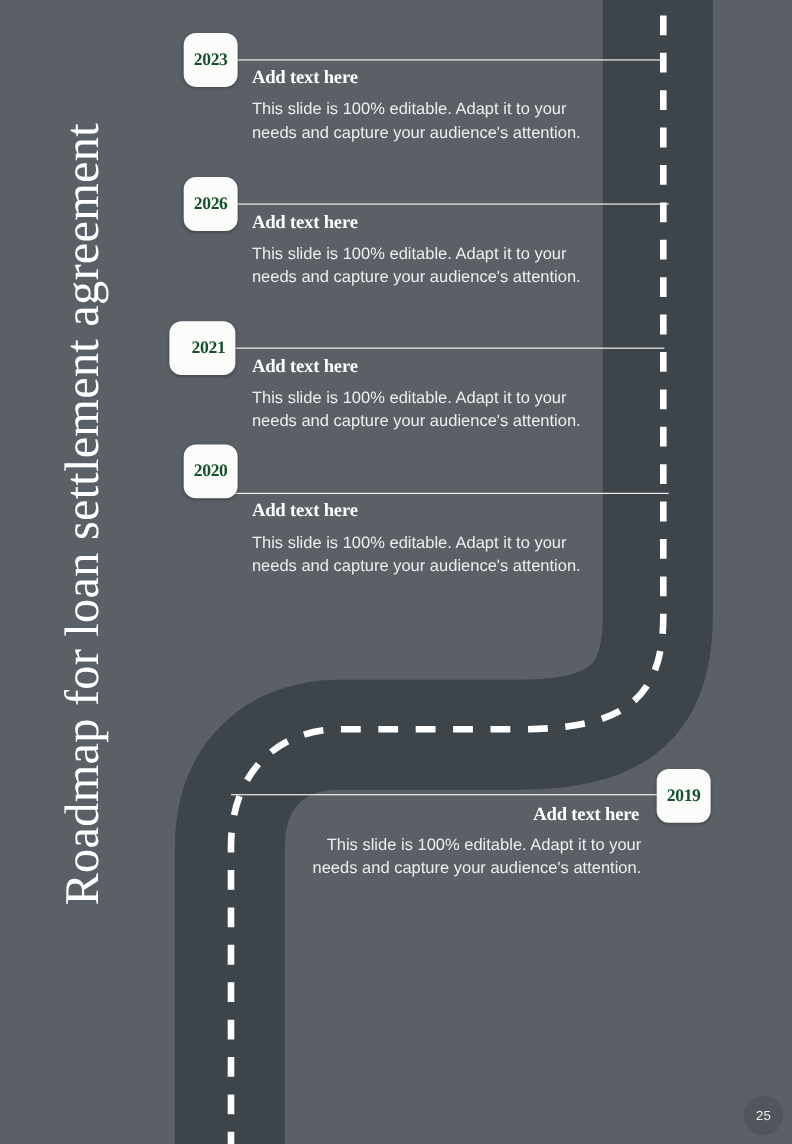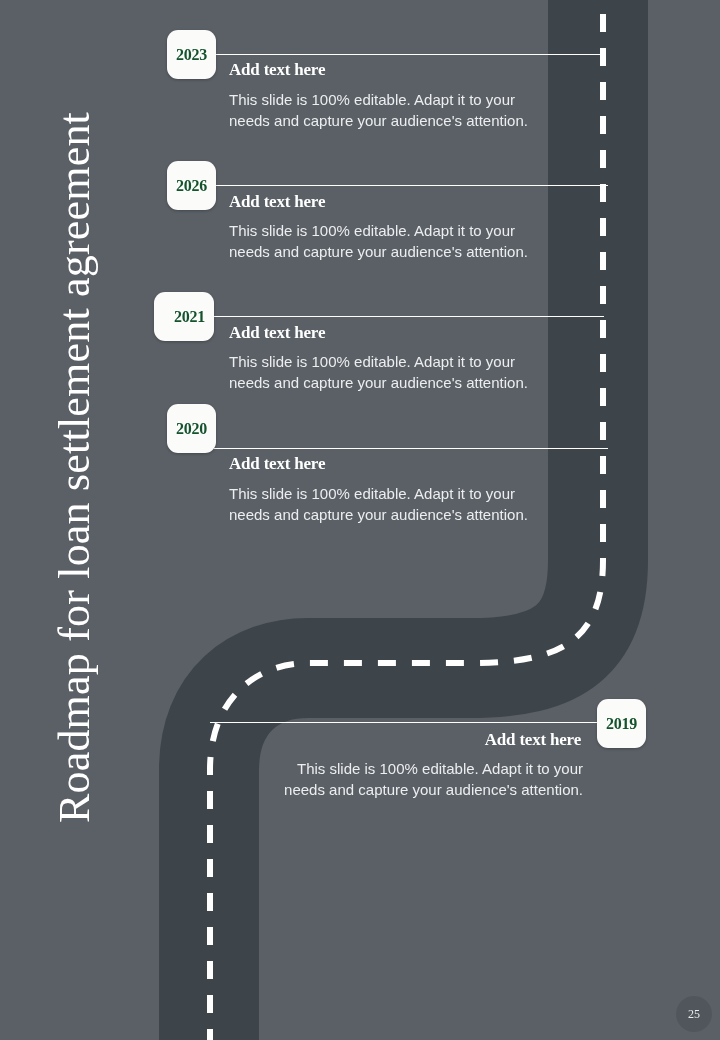--- a/index.html
+++ b/index.html
@@ -92,21 +92,21 @@
   .m-right .m-body{ text-align:right; }
 
   
   #page-number{
     position:absolute;
     right:8px;bottom:8px;
     width:36px;height:36px;
     border-radius:50%;
     background:rgba(0,0,0,0.10);
     display:flex;align-items:center;justify-content:center;
-    font-family:Liberation Serif, serif;
+    font-family:Liberation Sans, sans-serif;
     font-size:12px;
     color:#e9ebec;
   }
 </style>
 </head>
 <body>
 
 <div id="slide">
 
   <svg id="road-svg" viewBox="0 0 720 1040">

